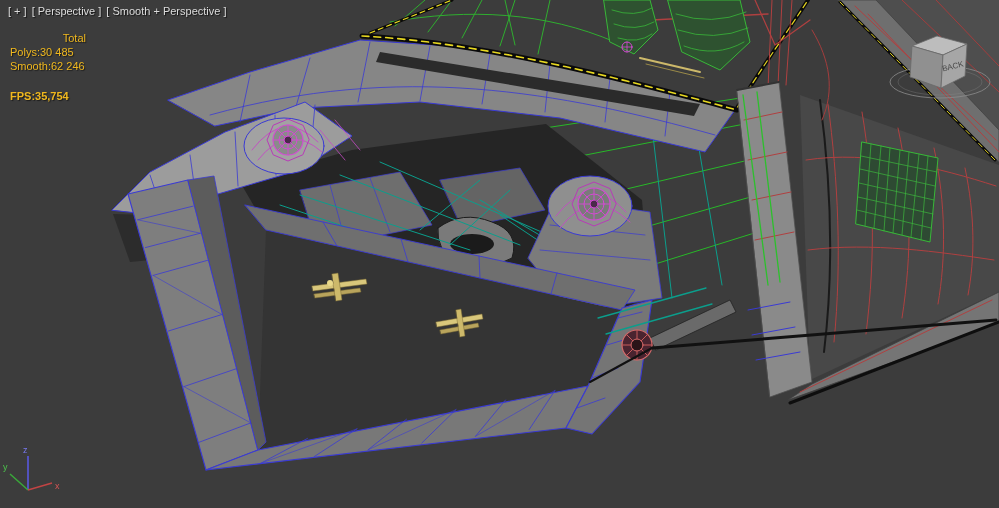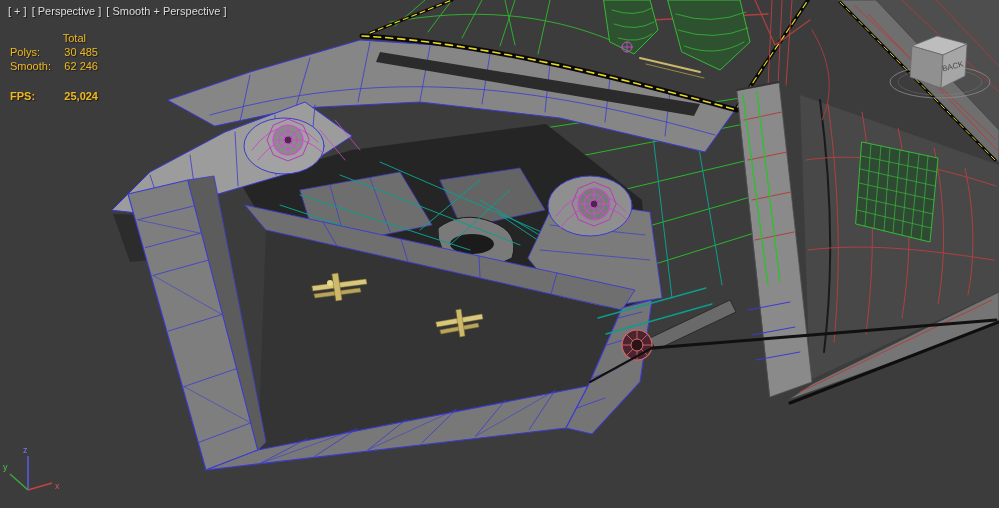--- a/index.html
+++ b/index.html
@@ -10,21 +10,21 @@
   .viewport svg{position:absolute;left:0;top:0;display:block;}
   .hud-label{
     position:absolute;top:5px;left:8px;font-size:11px;color:#dcdcdc;
     display:flex;gap:5px;text-shadow:1px 1px 1px rgba(0,0,0,.65);white-space:nowrap;
   }
   .hud-label span{cursor:pointer;}
   .stats{
     position:absolute;top:31px;left:10px;width:88px;font-size:11px;
     color:#f0b81e;text-shadow:1px 1px 1px rgba(0,0,0,.55);line-height:14px;
   }
-  .stats .row{display:flex;justify-content:space-between;}
+  .stats .row{display:flex;}
   .stats .row.total{justify-content:flex-end;padding-right:12px;}
   .stats .row.fps{margin-top:16px;font-weight:bold;}
 </style>
 </head>
 <body>
 
 <div class="viewport">
 
   <svg viewBox="0 0 999 508" width="999" height="508">
     <rect x="0" y="0" width="999" height="508" fill="#3c3c3c"></rect>
@@ -226,17 +226,17 @@
     <div class="row">
       <span>Polys:</span>
       <span>30 485</span>
     </div>
     <div class="row">
       <span>Smooth:</span>
       <span>62 246</span>
     </div>
     <div class="row fps">
       <span>FPS:</span>
-      <span>25,024</span>
+      <span>35,754</span>
     </div>
   </div>
 
 </div>
 
 </body></html>

